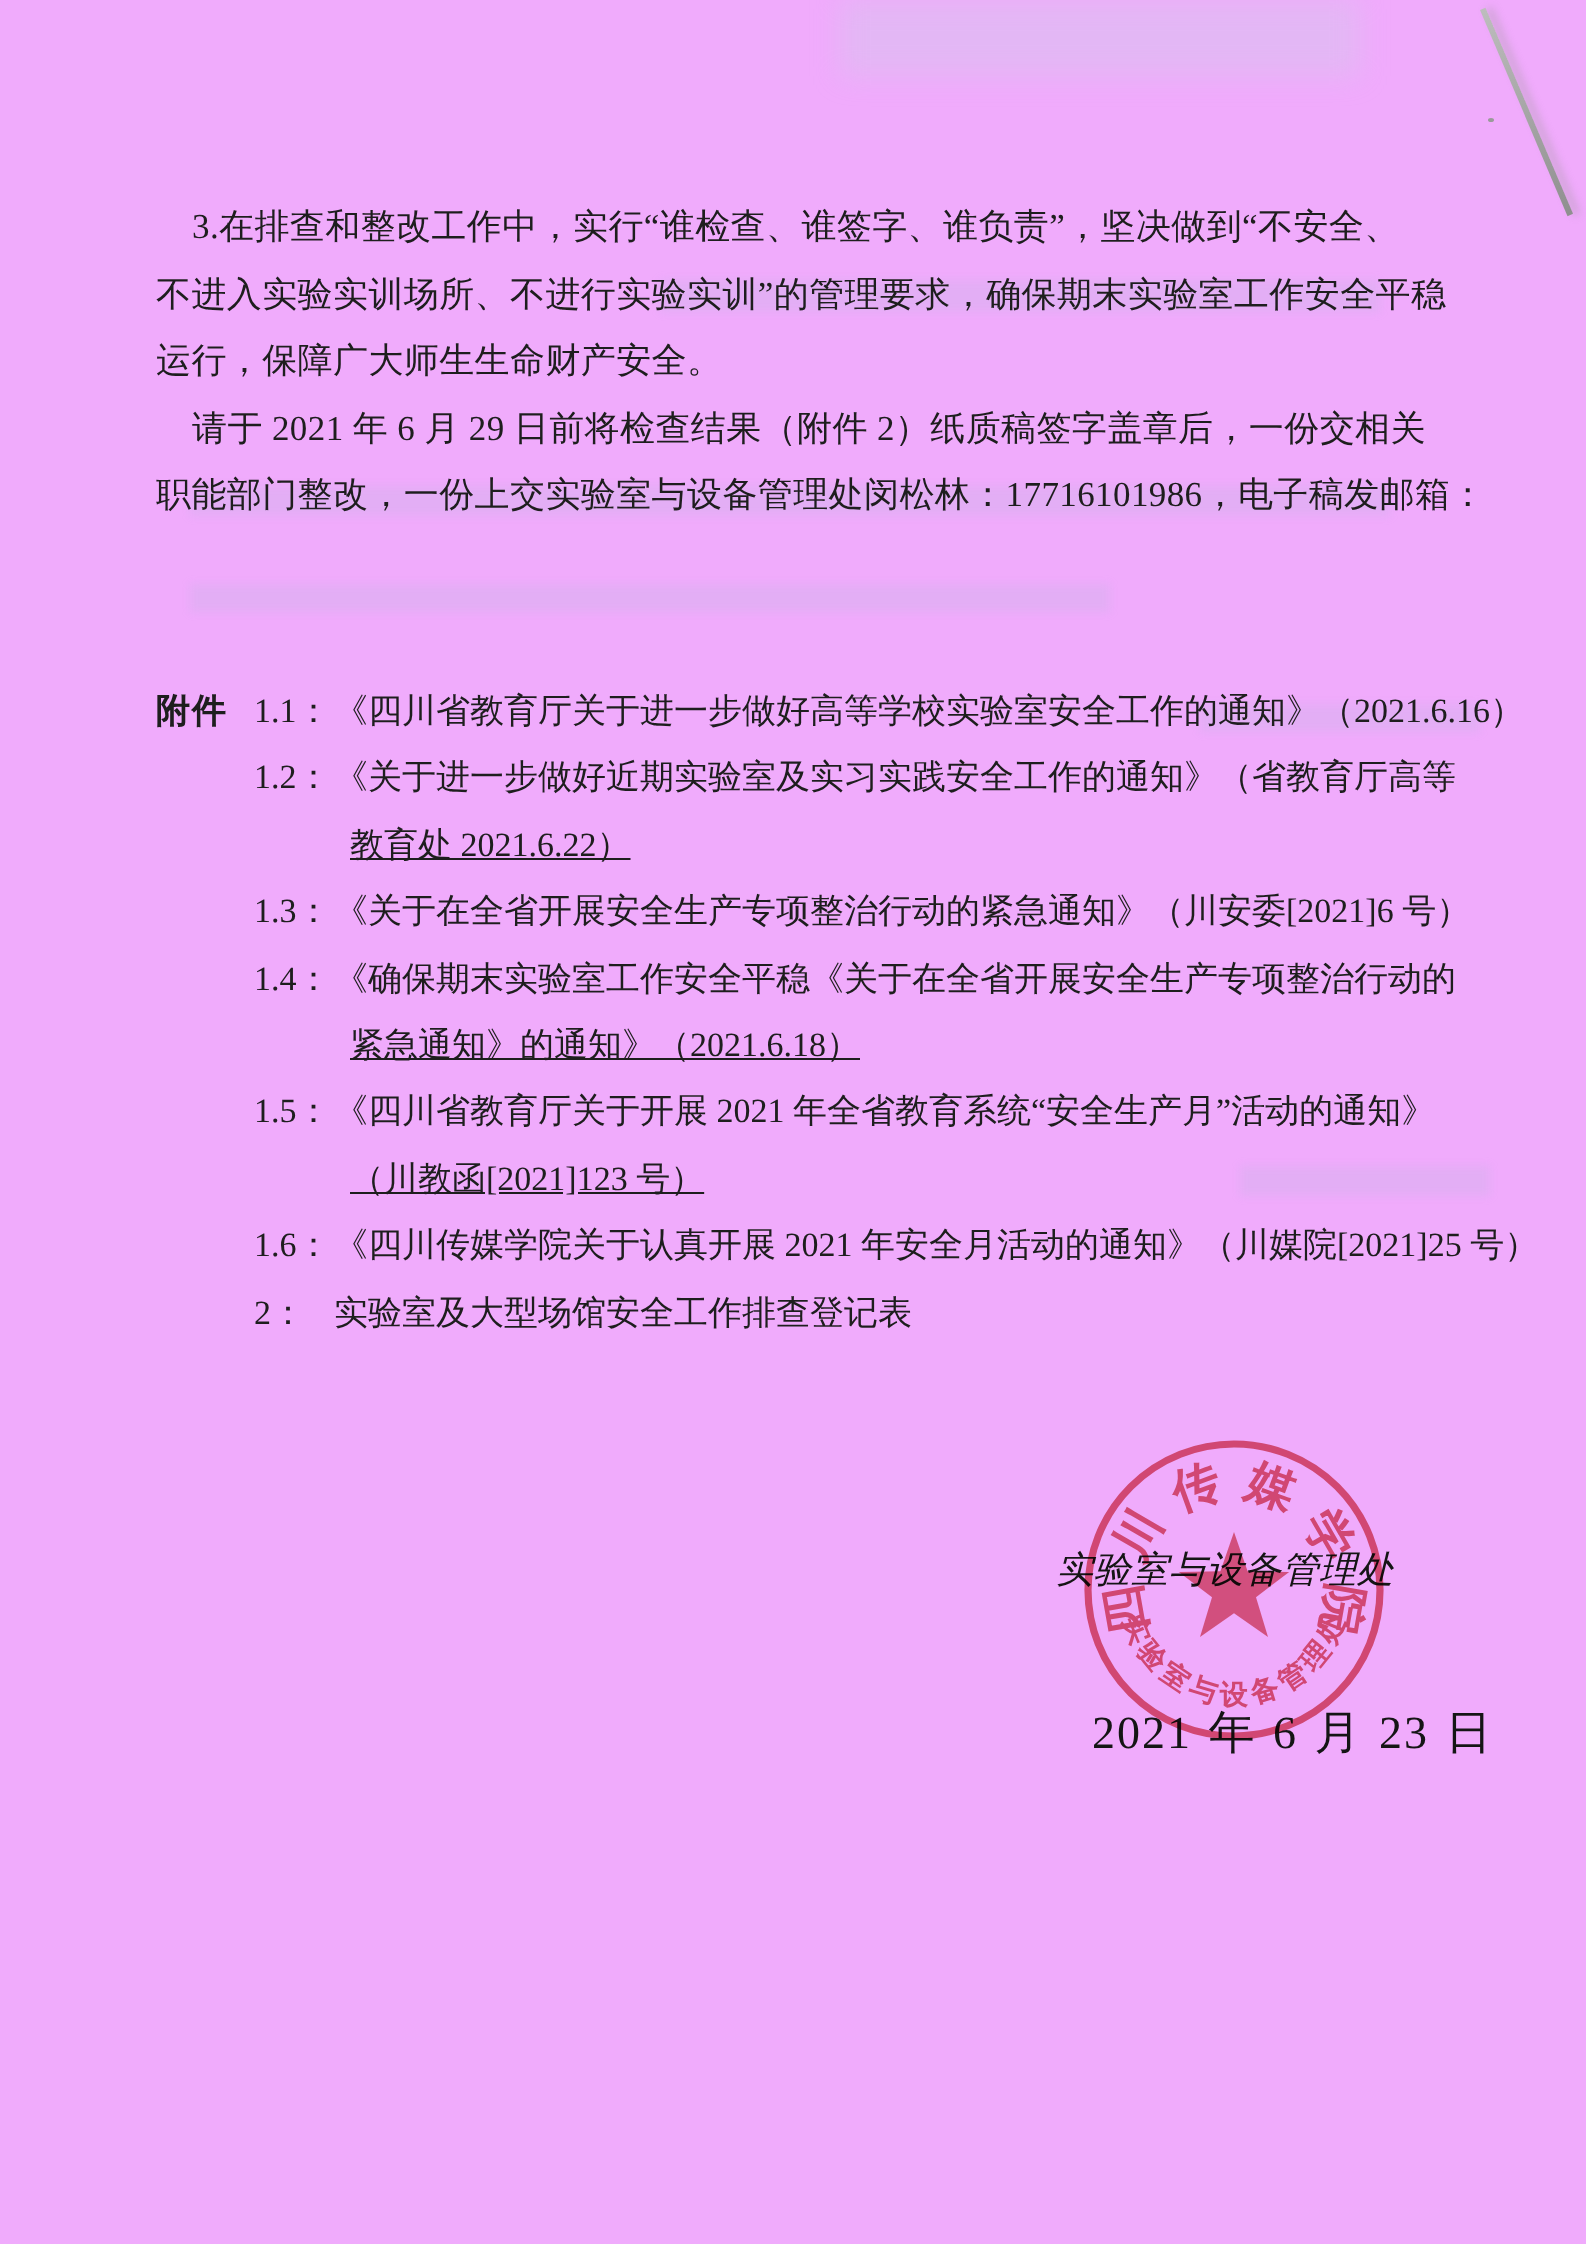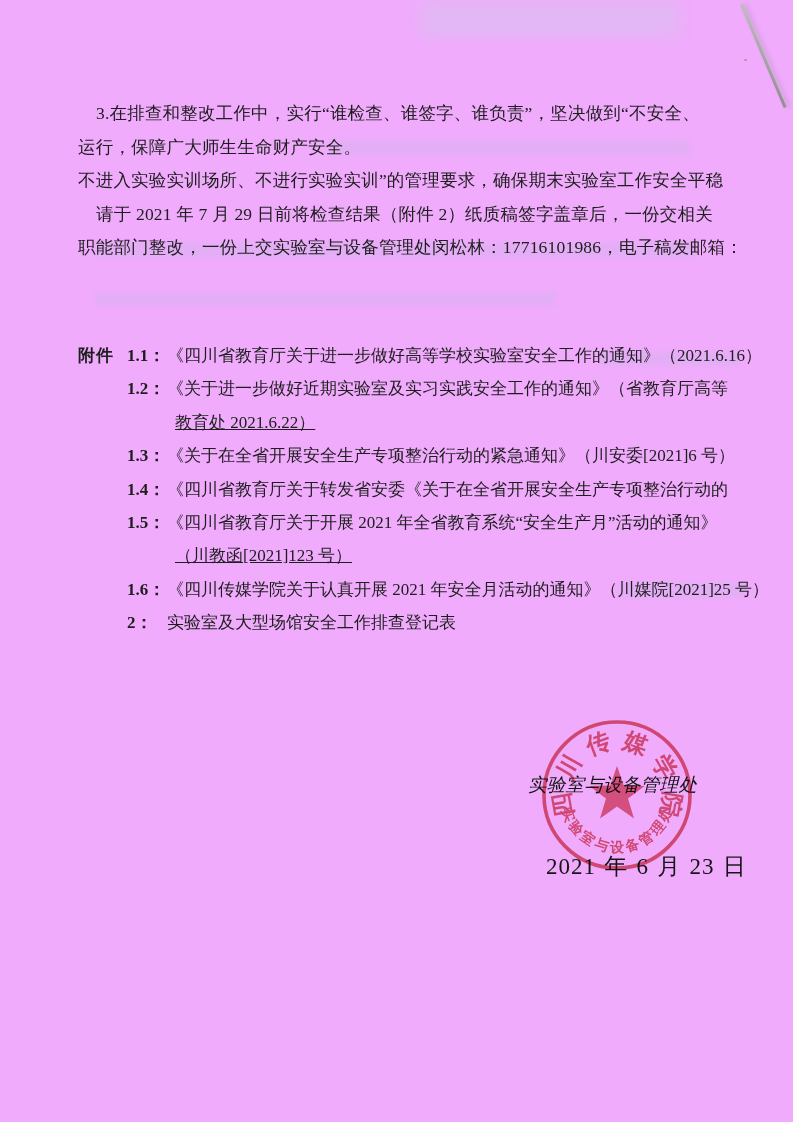--- a/index.html
+++ b/index.html
@@ -21,21 +21,21 @@
   .bline.ind{text-indent:18px;}
   
   .attachments{
     position:absolute;left:78px;top:339px;width:690px;
     font-size:17px;line-height:33.4px;
   }
   .att-label{position:absolute;left:0;top:0;font-weight:bold;letter-spacing:1px;text-align:right;}
   .att-row{white-space:nowrap;height:33.4px;}
   .att-row.first{padding-left:49px;}
   .att-row.cont{padding-left:97px;text-decoration:underline;}
-  .att-num{display:inline-block;width:40px;font-weight:bold;}
+  .att-num{display:inline-block;width:40px;font-weight:normal;}
   
   .sig-dept{
     position:absolute;left:528px;top:772px;
     font-size:18.5px;letter-spacing:0.3px;color:#151515;white-space:nowrap;font-style:italic;
   }
   .sig-date{
     position:absolute;left:546px;top:851px;
     font-size:23px;letter-spacing:1px;word-spacing:1.5px;color:#151515;white-space:nowrap;
   }
   
@@ -79,43 +79,46 @@
   <div class="fold-line"></div>
   <div class="speck"></div>
   <div class="ghost g1"></div>
   <div class="ghost g2"></div>
   <div class="ghost g3"></div>
   <div class="ghost g4"></div>
   <div class="ghost g5"></div>
 
   <div class="body-text">
     <div class="bline ind">3.在排查和整改工作中，实行“谁检查、谁签字、谁负责”，坚决做到“不安全、</div>
+    <div class="bline">不进入实验实训场所、不进行实验实训”的管理要求，确保期末实验室工作安全平稳</div>
     <div class="bline">运行，保障广大师生生命财产安全。</div>
-    <div class="bline">不进入实验实训场所、不进行实验实训”的管理要求，确保期末实验室工作安全平稳</div>
-    <div class="bline ind">请于 2021 年 7 月 29 日前将检查结果（附件 2）纸质稿签字盖章后，一份交相关</div>
+    <div class="bline ind">请于 2021 年 6 月 29 日前将检查结果（附件 2）纸质稿签字盖章后，一份交相关</div>
     <div class="bline">职能部门整改，一份上交实验室与设备管理处闵松林：17716101986，电子稿发邮箱：</div>
   </div>
 
   <div class="attachments">
     <span class="att-label">附件</span>
 
     <div class="att-row first">
       <span class="att-num">1.1：</span><span class="att-text">《四川省教育厅关于进一步做好高等学校实验室安全工作的通知》（2021.6.16）</span>
     </div>
     <div class="att-row first">
       <span class="att-num">1.2：</span><span class="att-text">《关于进一步做好近期实验室及实习实践安全工作的通知》（省教育厅高等</span>
     </div>
     <div class="att-row cont">
       <span class="att-text">教育处 2021.6.22）</span>
     </div>
     <div class="att-row first">
       <span class="att-num">1.3：</span><span class="att-text">《关于在全省开展安全生产专项整治行动的紧急通知》（川安委[2021]6 号）</span>
     </div>
     <div class="att-row first">
-      <span class="att-num">1.4：</span><span class="att-text">《四川省教育厅关于转发省安委《关于在全省开展安全生产专项整治行动的</span>
+      <span class="att-num">1.4：</span><span class="att-text">《确保期末实验室工作安全平稳《关于在全省开展安全生产专项整治行动的</span>
+    </div>
+    <div class="att-row cont">
+      <span class="att-text">紧急通知》的通知》（2021.6.18）</span>
     </div>
     <div class="att-row first">
       <span class="att-num">1.5：</span><span class="att-text">《四川省教育厅关于开展 2021 年全省教育系统“安全生产月”活动的通知》</span>
     </div>
     <div class="att-row cont">
       <span class="att-text">（川教函[2021]123 号）</span>
     </div>
     <div class="att-row first">
       <span class="att-num">1.6：</span><span class="att-text">《四川传媒学院关于认真开展 2021 年安全月活动的通知》（川媒院[2021]25 号）</span>
     </div>

